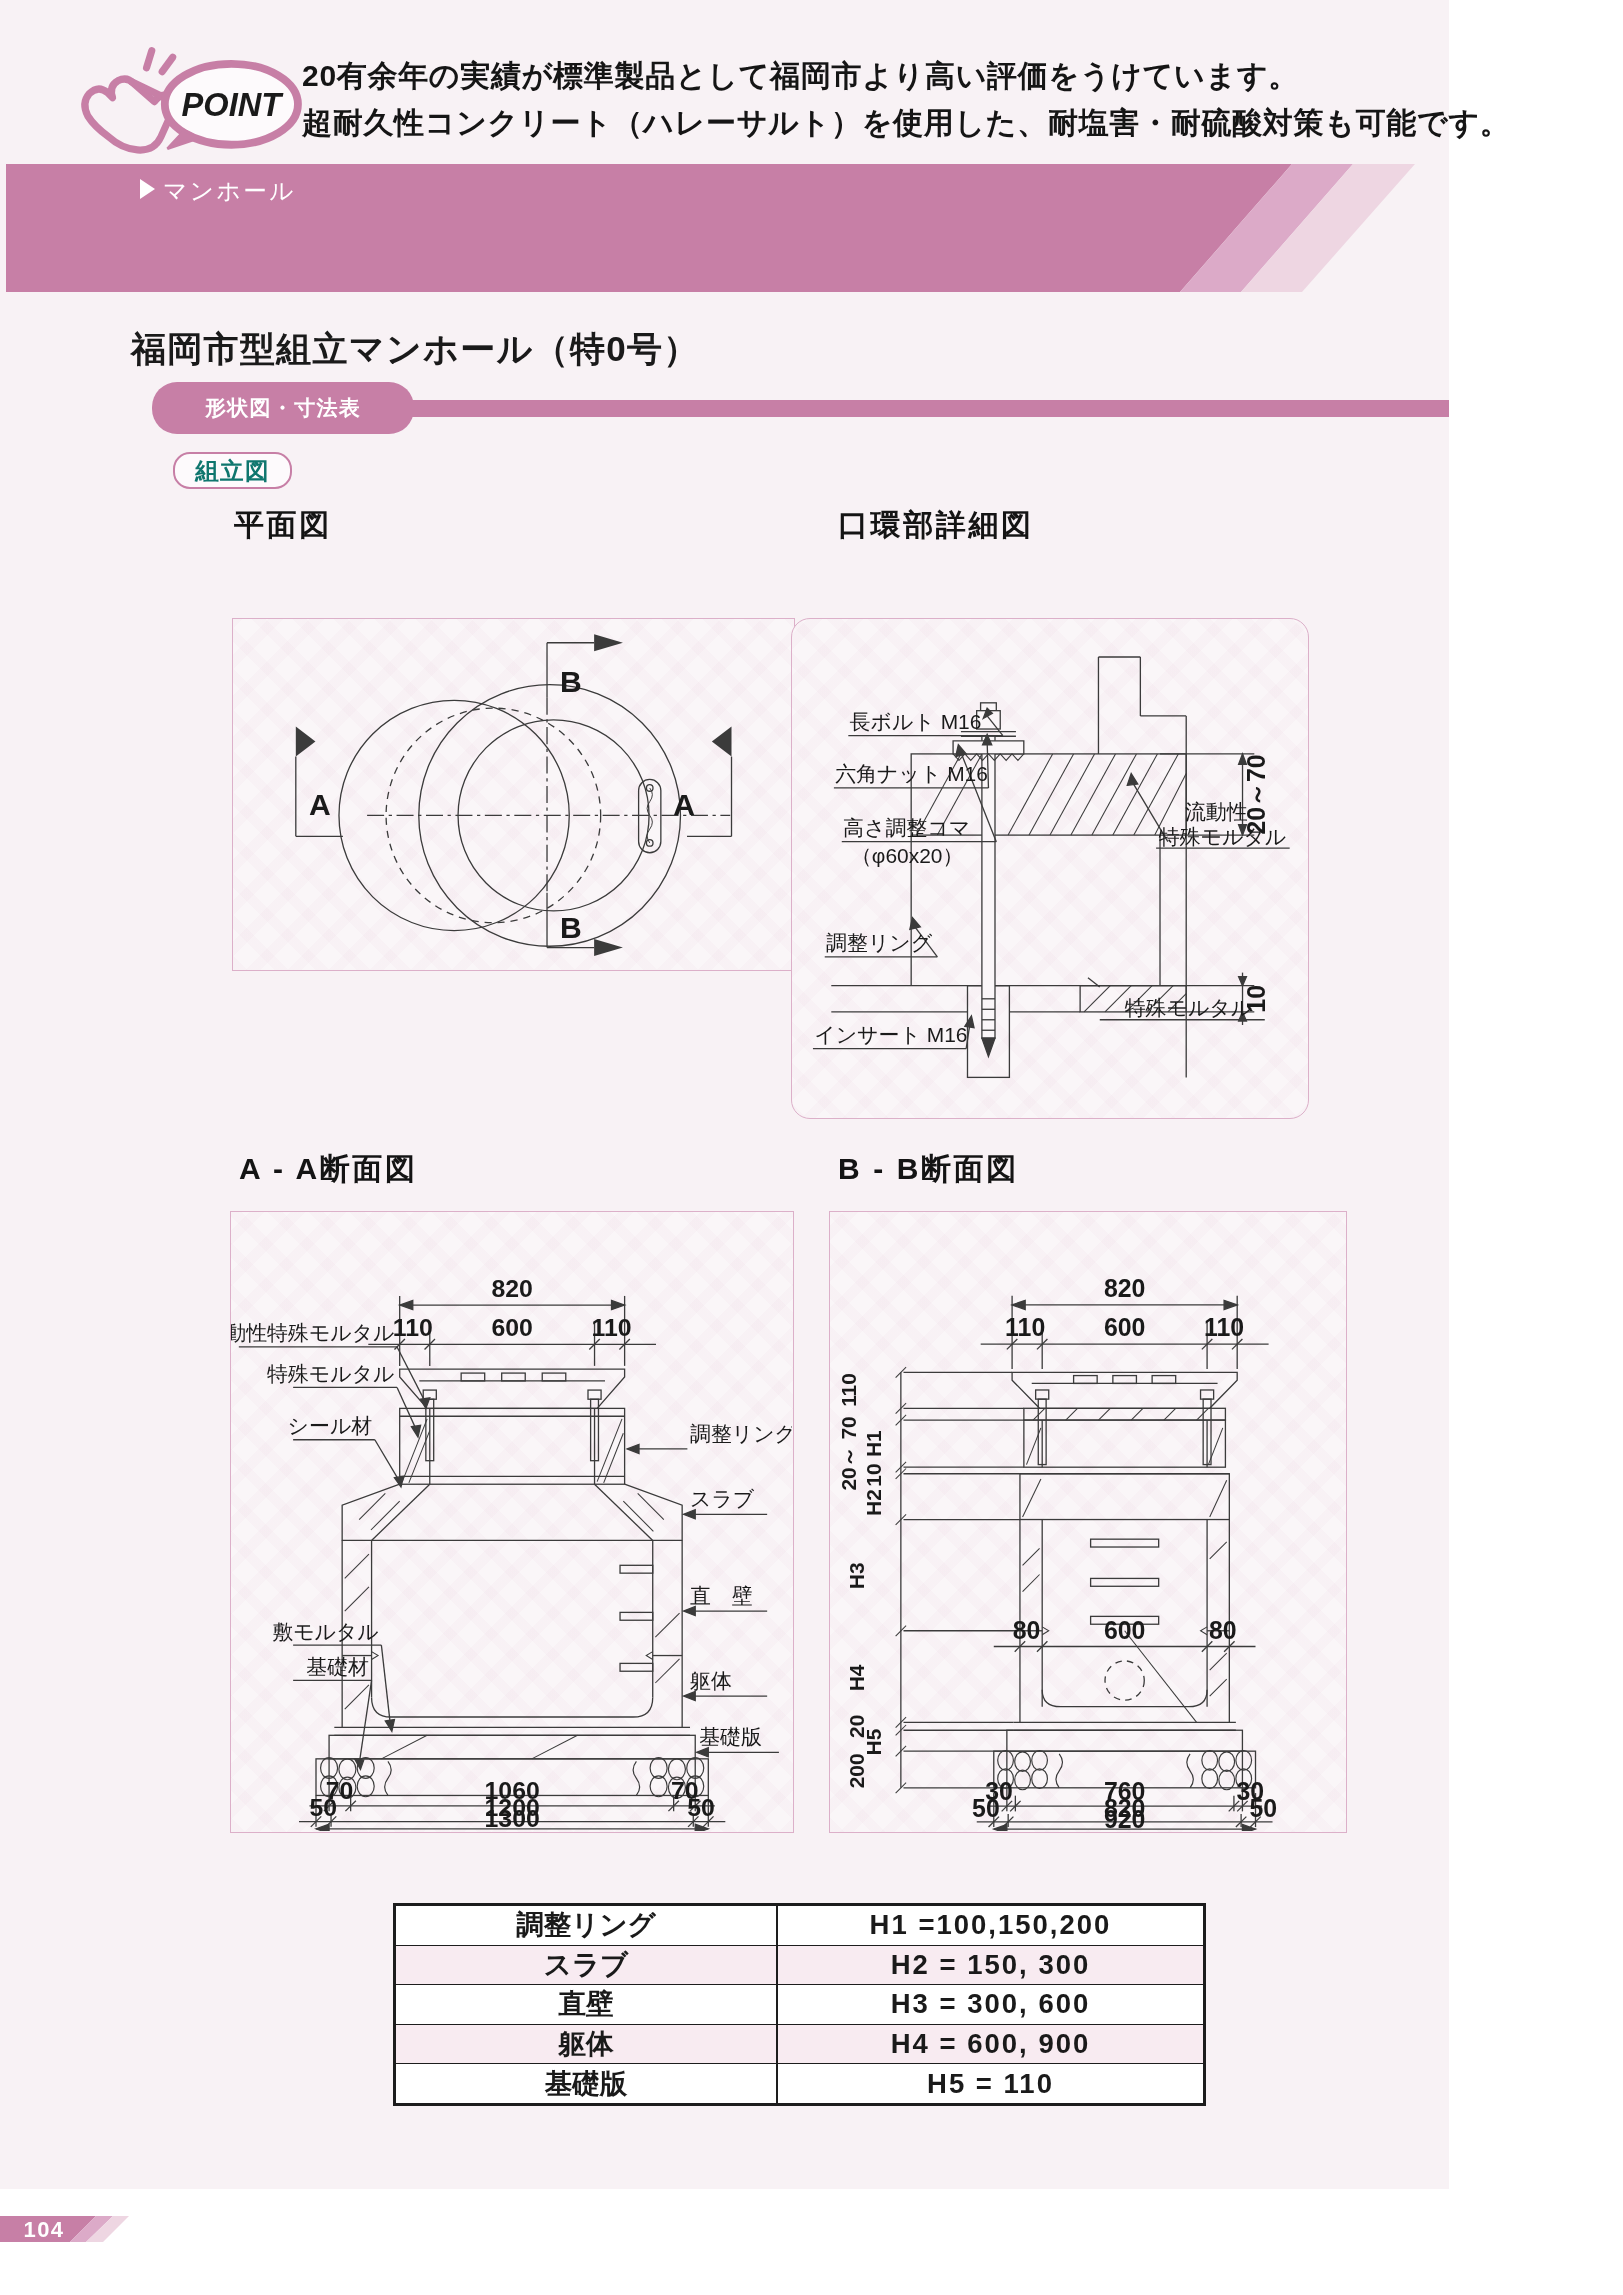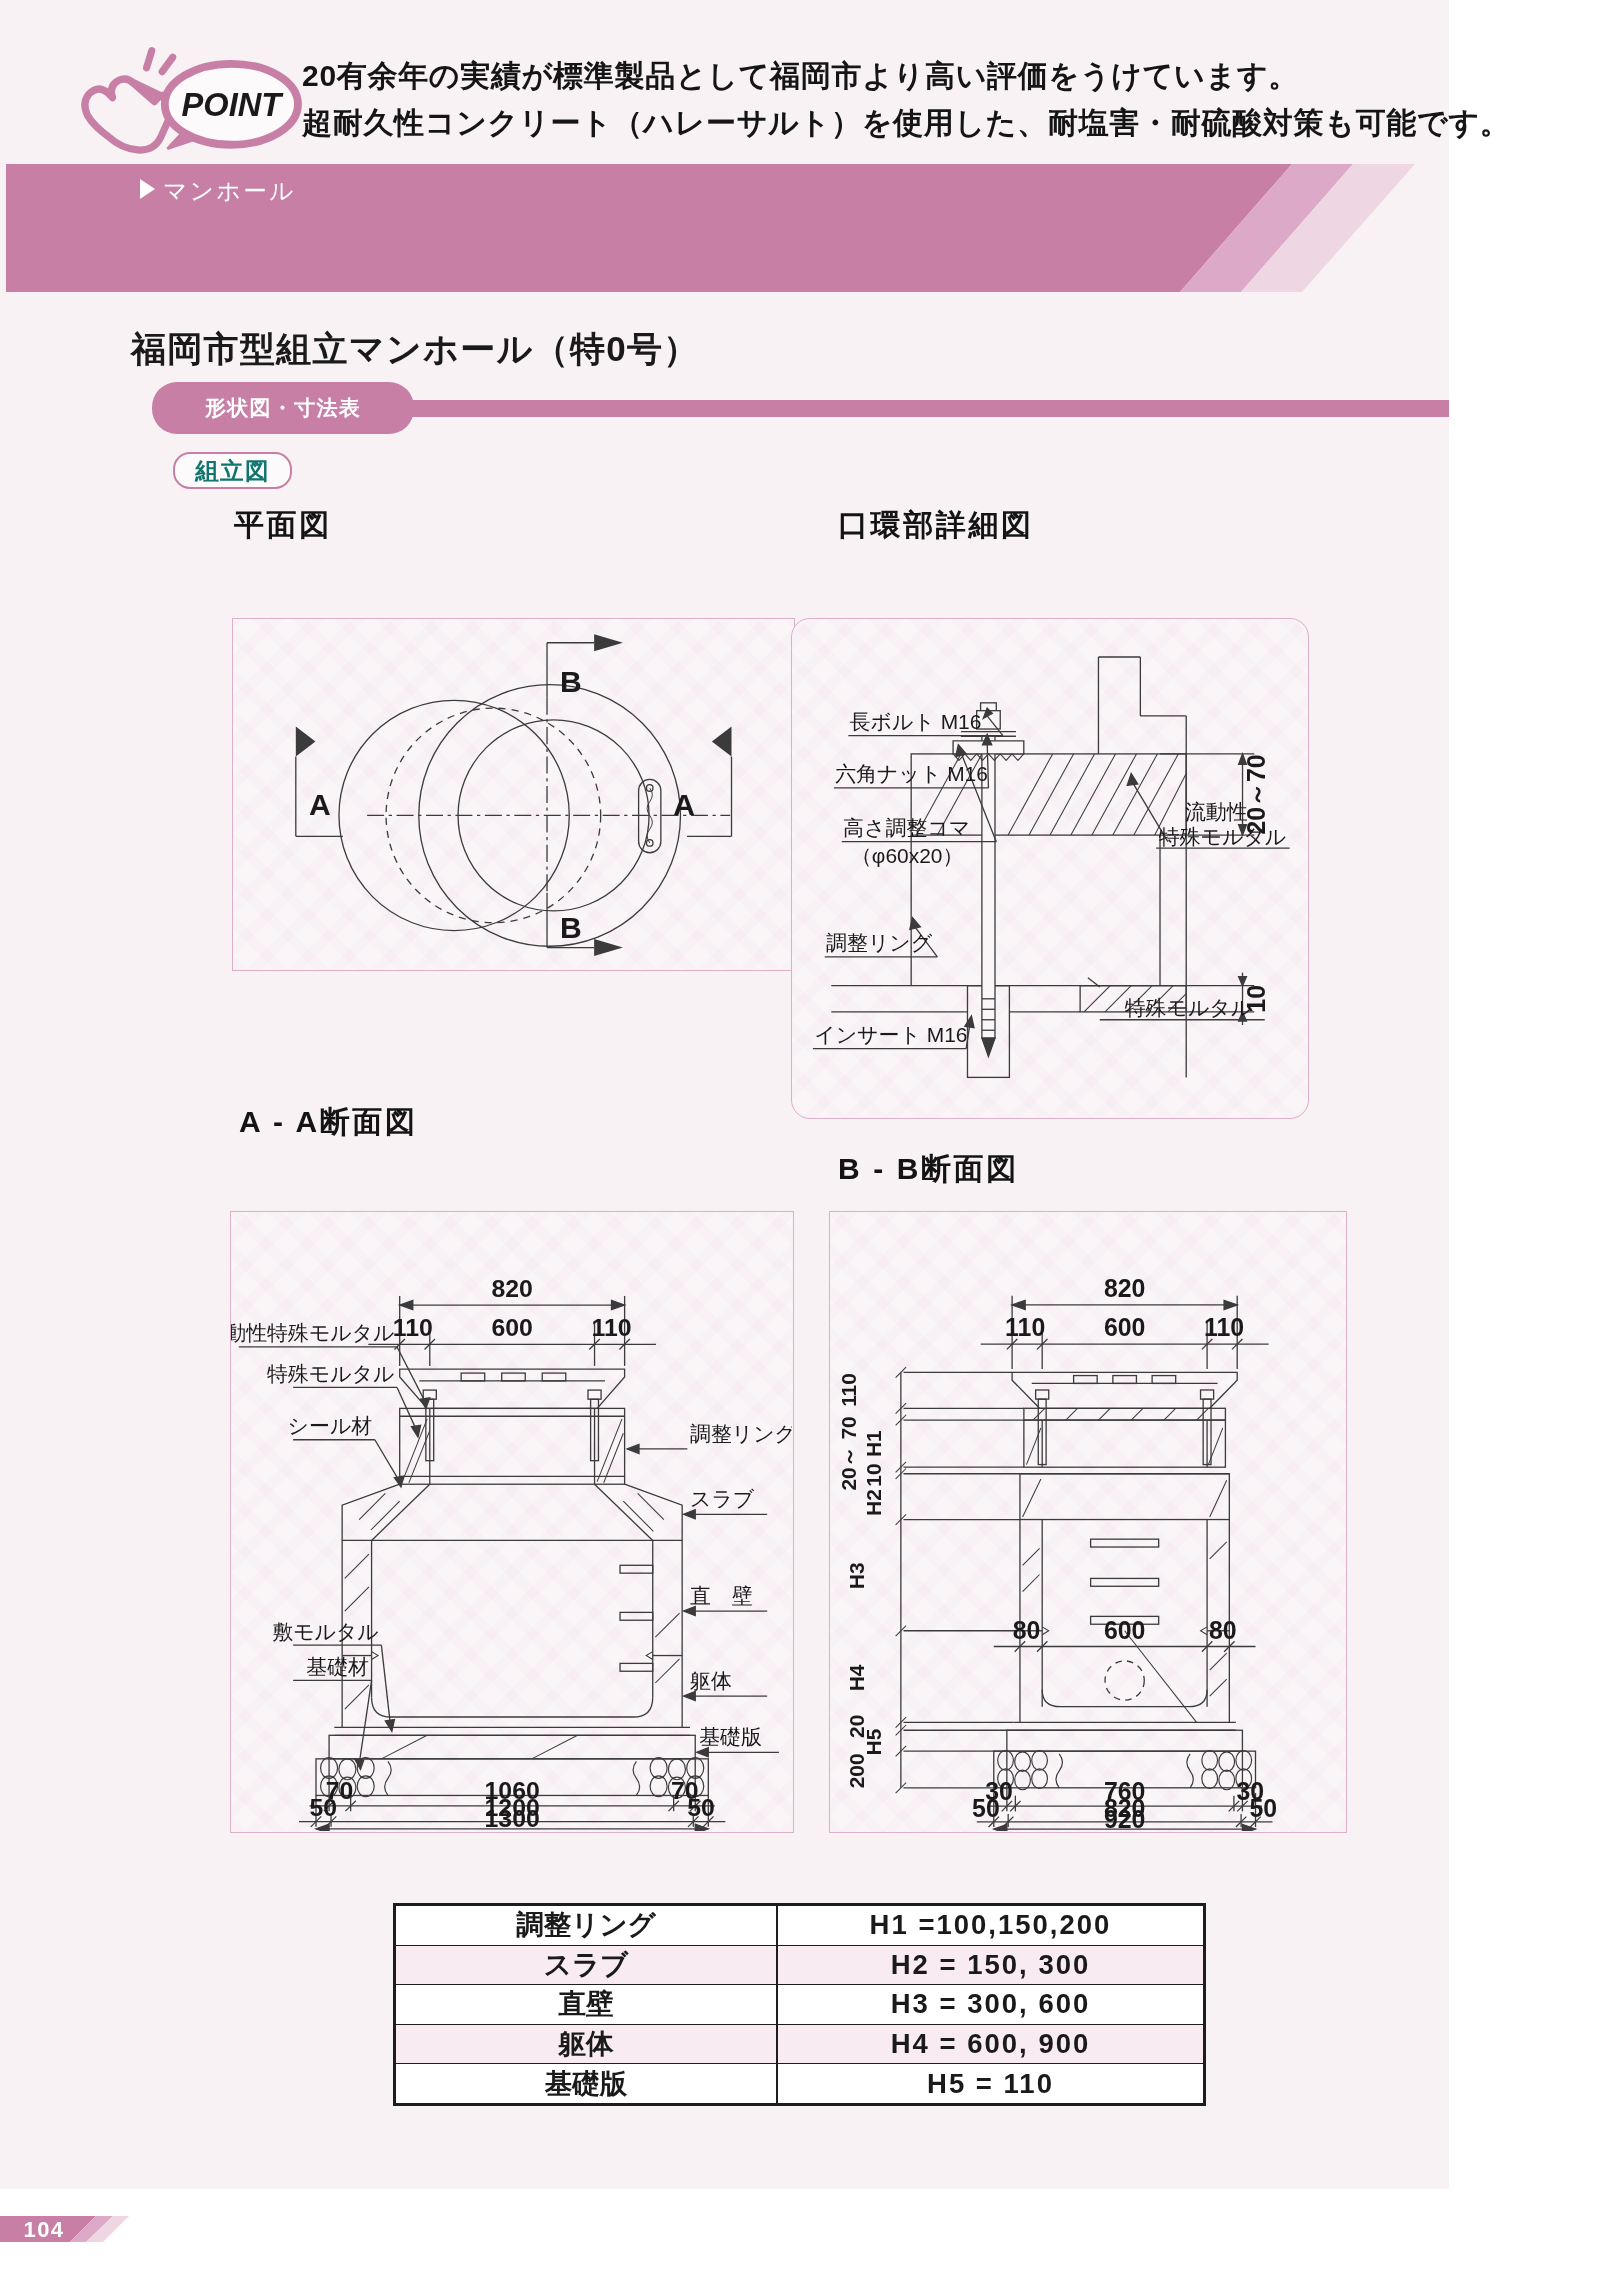--- a/index.html
+++ b/index.html
@@ -236,21 +236,21 @@
       <text class="jp" x="52" y="506">調整リング</text>
       <text class="jp" x="34" y="646">インサート M16</text>
       <text class="jp" x="600" y="306">流動性</text>
       <text class="jp" x="560" y="344">特殊モルタル</text>
       <text class="jp" x="508" y="604">特殊モルタル</text>
       <text class="dim" transform="rotate(-90 722 268)" x="722" y="268" text-anchor="middle">20～70</text>
       <text class="dim" transform="rotate(-90 722 580)" x="722" y="580" text-anchor="middle">10</text>
     </svg>
   </div>
 
-  <div class="dlabel" style="left:239px;top:1102px;">A - A断面図</div>
+  <div class="dlabel" style="left:239px;top:1149px;">A - A断面図</div>
   <div class="dbox" style="left:230px;top:1211px;width:564px;height:622px;">
     <svg width="561" height="619" viewBox="0 0 858 946">
       <g stroke="#3b3b3b" stroke-width="2" fill="none">
 
         <line x1="258" y1="128" x2="258" y2="235"></line>
           <line x1="602" y1="128" x2="602" y2="235"></line>
         <line x1="258" y1="142" x2="602" y2="142"></line>
         <polygon points="258,142 278,135 278,149" fill="#3b3b3b"></polygon>
         <polygon points="602,142 582,135 582,149" fill="#3b3b3b"></polygon>
 

